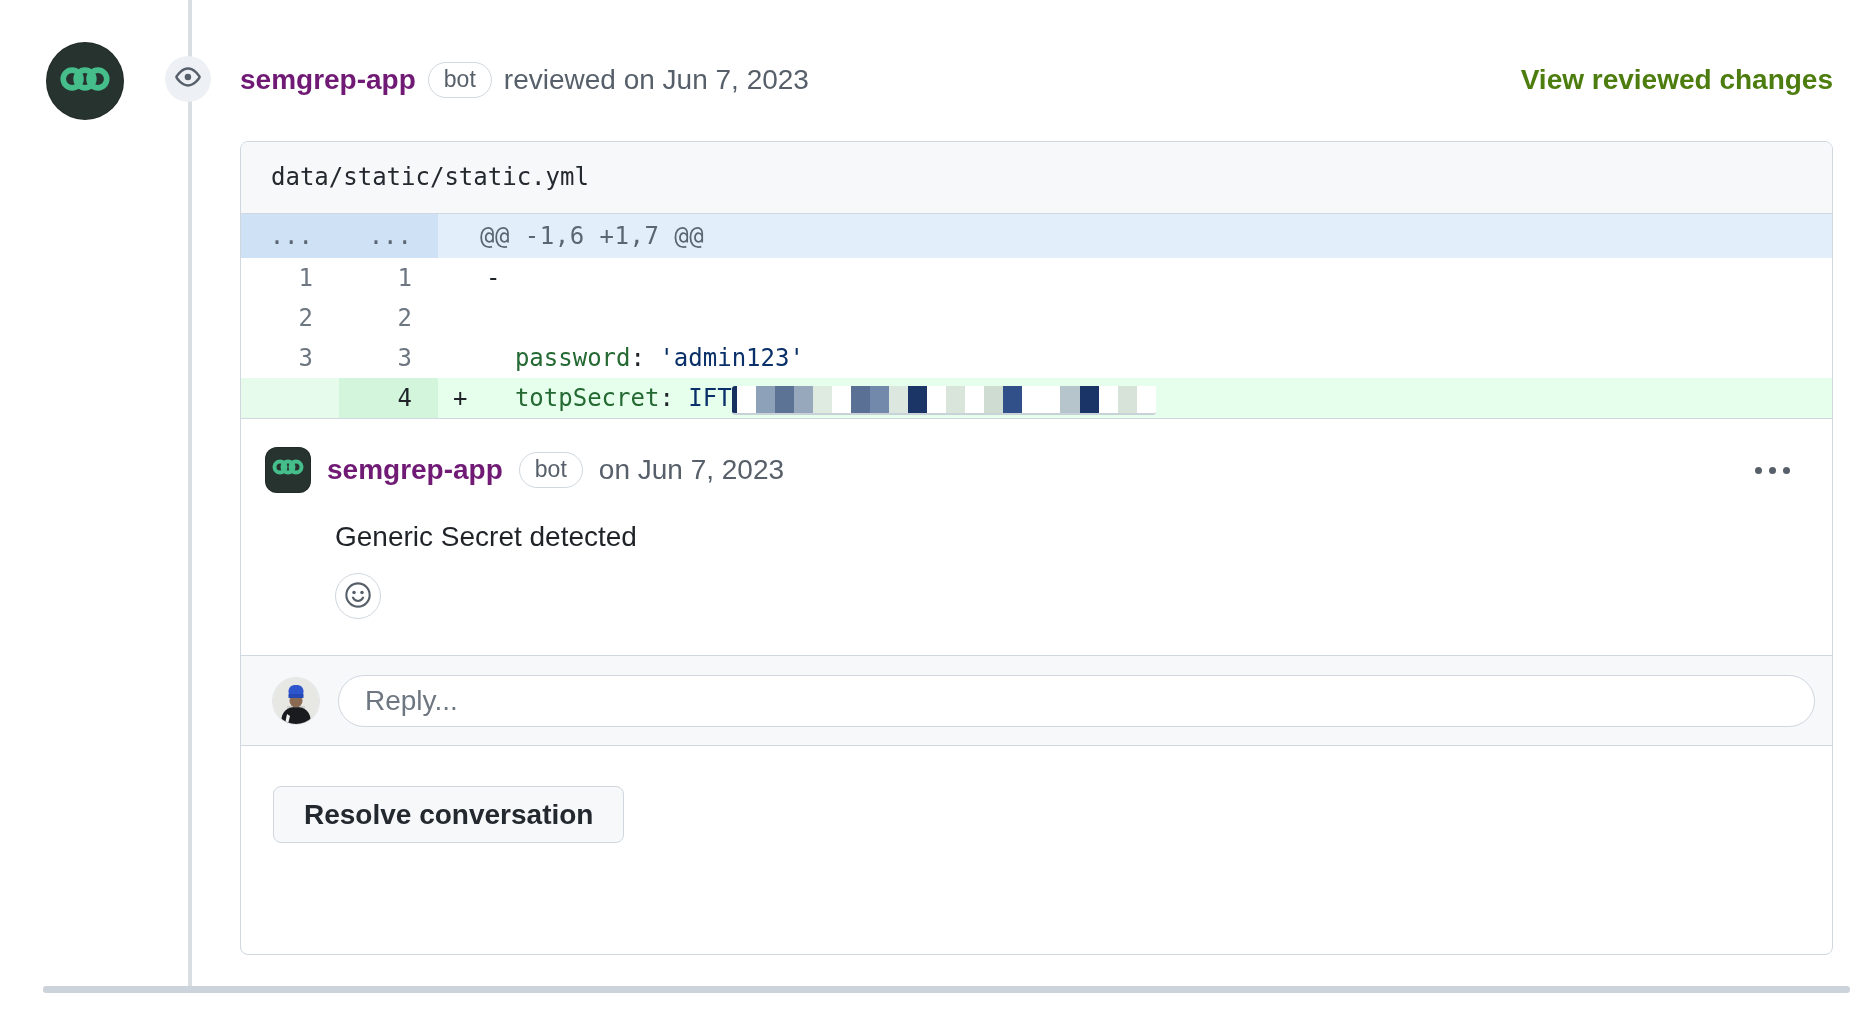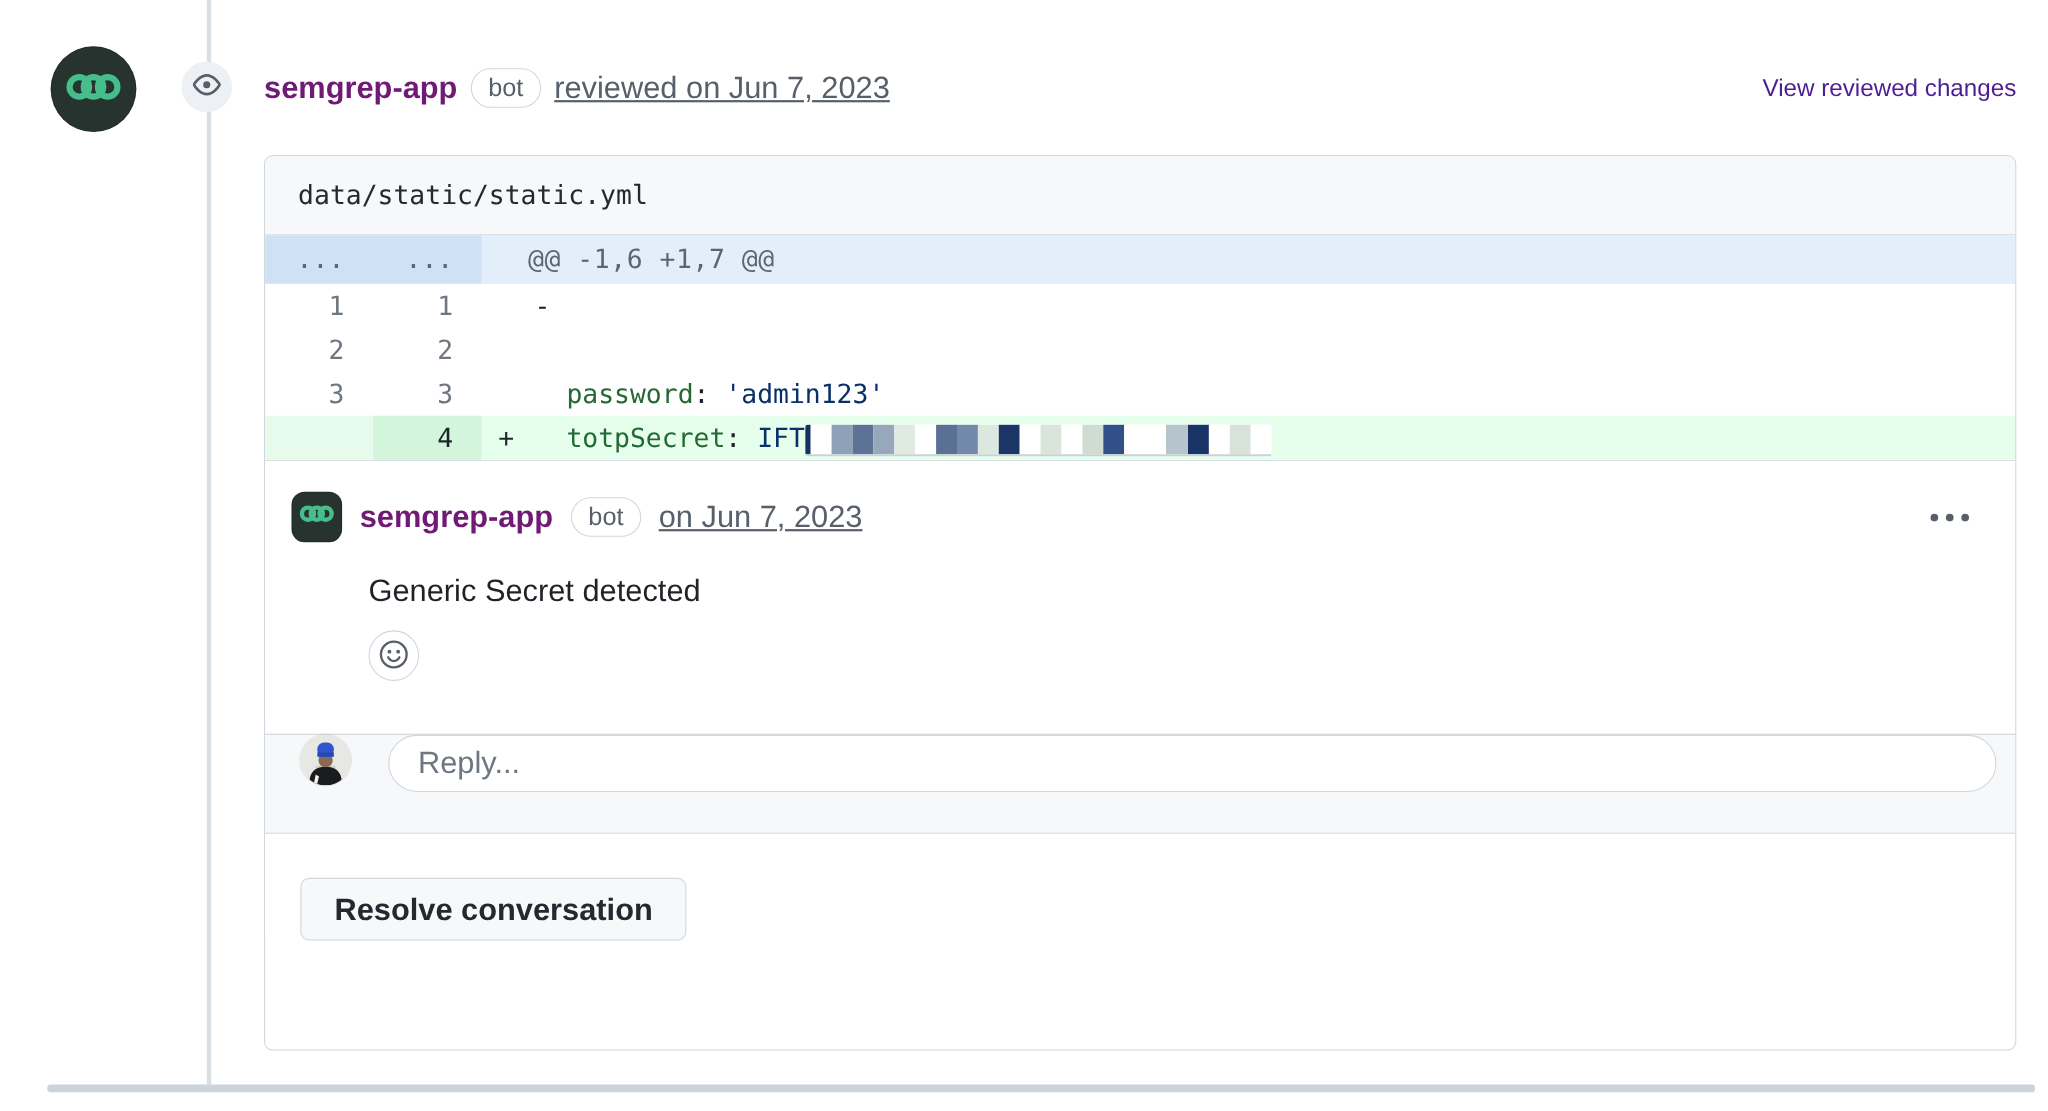--- a/index.html
+++ b/index.html
@@ -25,22 +25,22 @@
   }
   .review-header {
     position:absolute; left:240px; top:60px; width:1593px; height:40px;
     display:flex; align-items:center; gap:12px; font-size:28px;
   }
   .author-name { font-weight:700; color:#701a75; }
   .bot-badge {
     font-size:23px; color:#57606a; border:1.5px solid #d0d7de; border-radius:999px;
     padding:3px 15px; line-height:1.2; background:#fff;
   }
-  .muted { color:#57606a;text-decoration:underline; }
-  .view-link { margin-left:auto; color:#4c1d95; font-weight:400; font-size:22px; text-decoration:none; cursor:pointer; }
+  .muted { color:#57606a; }
+  .view-link { margin-left:auto; color:#4d7c0f; font-weight:700; font-size:28px; text-decoration:none; cursor:pointer; }
 
   
   .card {
     position:absolute; left:240px; top:141px; width:1593px; height:814px;
     border:1.5px solid #d0d7de; border-radius:8px; background:#fff; overflow:hidden;
   }
   .file-header {
     height:72px; line-height:70px; background:#f6f8fa; border-bottom:1.5px solid #d0d7de;
     font-family:"DejaVu Sans Mono", monospace; font-size:24px; color:#24292f; padding-left:30px;
   }
@@ -83,21 +83,21 @@
   .c-links { margin:48px 0 0 70px; font-size:22px; color:#1f2328; }
   .c-links a { color:#2d6ce0; text-decoration:underline; cursor:pointer; }
   .smiley-btn {
     margin:20px 0 0 70px; width:46px; height:46px; border-radius:50%;
     border:1.5px solid #d0d7de; background:#fff; display:flex; align-items:center; justify-content:center; cursor:pointer;
   }
 
   
   .reply-strip {
     height:91px; background:#f6f8fa; border-top:1.5px solid #d0d7de; border-bottom:1.5px solid #d0d7de;
-    display:flex; align-items:flex-start; gap:34px; padding:0 17px 0 32px;margin-top:12px;
+    display:flex; align-items:center; gap:19px; padding:0 17px 0 32px;
   }
   .photo-avatar { width:46px; height:46px; border-radius:50%; overflow:hidden; flex:0 0 auto; box-shadow:0 0 0 1px rgba(0,0,0,.08); }
   .reply-input {
     flex:1; height:52px; border:1.5px solid #d0d7de; border-radius:26px; background:#fff;
     font-family:"Liberation Sans", sans-serif; font-size:28px; color:#24292f; padding:0 26px; outline:none;
   }
   .reply-input::placeholder { color:#6e7781; }
 
   
   .c-footer { padding:40px 0 0 32px; background:#fff; }

